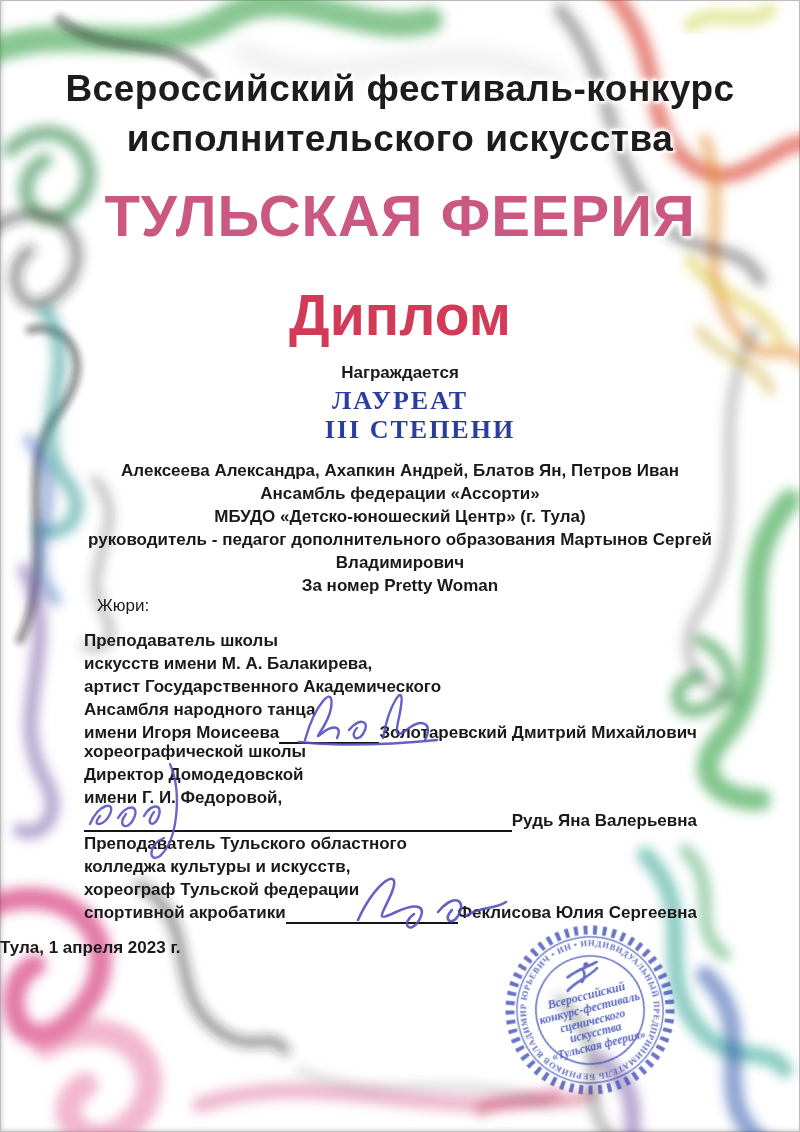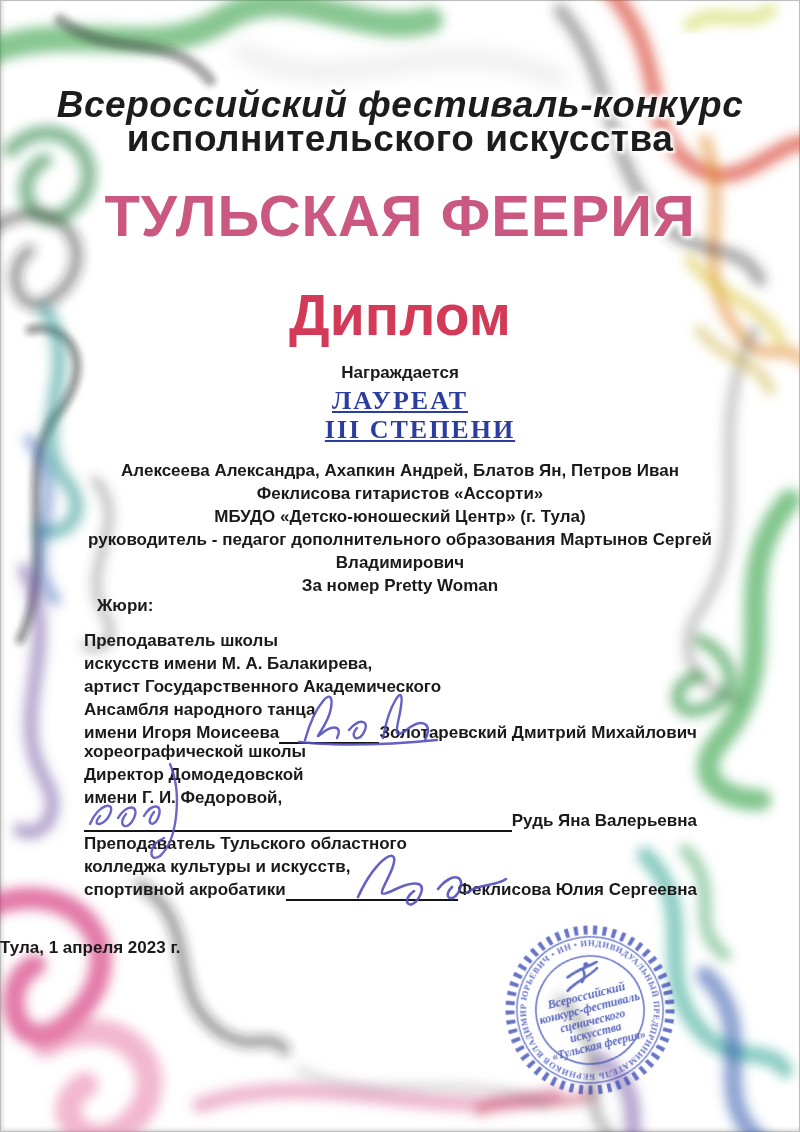--- a/index.html
+++ b/index.html
@@ -7,36 +7,36 @@
     position:relative;width:800px;height:1132px;margin:0 auto;background:#ffffff;
     overflow:hidden;font-family:"Liberation Sans",sans-serif;color:#1a1a1a;
     box-shadow:inset 0 0 0 1px #bdbdbd, inset 2px -2px 5px rgba(0,0,0,.18);
   }
   .smoke{position:absolute;inset:0;z-index:0;}
   .layer{position:absolute;left:0;top:0;width:100%;z-index:2;}
 
   .hdr{position:absolute;width:100%;text-align:center;font-weight:bold;color:#1c1c1c;
        font-size:37px;letter-spacing:.5px;
        text-shadow:0 0 4px #fff,0 0 8px #fff,0 0 12px #fff,2px 2px 3px #fff,-2px -2px 3px #fff;}
-  .hdr1{top:84px;font-style:italic;} .hdr2{top:118px;text-align:center;}
+  .hdr1{top:68px;} .hdr2{top:118px;text-align:center;}
   .festival{position:absolute;top:182px;width:100%;text-align:center;font-weight:bold;
        font-size:58px;letter-spacing:1px;
        text-shadow:0 0 5px #fff,0 0 10px #fff,2px 2px 4px #fff,-2px -2px 4px #fff;}
   .doctitle{position:absolute;top:282px;width:100%;text-align:center;font-weight:bold;font-size:57px;
        text-shadow:0 0 5px #fff,0 0 10px #fff;}
   .awarded{position:absolute;top:363px;width:100%;text-align:center;font-weight:bold;font-size:17px;}
   .award-line{position:absolute;width:100%;text-align:center;font-weight:bold;
-       font-family:"Liberation Serif",serif;font-size:26px;letter-spacing:2px;text-decoration:underline;}
+       font-family:"Liberation Serif",serif;font-size:26px;letter-spacing:2px;}
   .award1{top:386px;} .award2{top:415px;padding-left:20px;}
 
   .recipient{position:absolute;top:459px;left:80px;width:640px;text-align:center;
        font-weight:bold;font-size:17px;line-height:23px;}
   .recipient p{margin:0;}
 
-  .jury-label{position:absolute;top:596px;left:97px;font-weight:bold;font-size:17px;}
+  .jury-label{position:absolute;top:596px;left:97px;font-weight:normal;font-size:17px;}
   .jury{position:absolute;left:84px;width:615px;font-weight:bold;font-size:17px;line-height:23px;}
   .jury p{margin:0;white-space:nowrap;}
   .j1{top:629px;} .j2{top:740px;} .j3{top:832px;}
   .sign-row{display:flex;align-items:flex-end;width:613px;}
   .sign-row .lbl,.sign-row .nm{white-space:nowrap;}
   .uline{flex:1 1 auto;border-bottom:2px solid #141414;height:2px;position:relative;min-width:60px;}
   .sig{position:absolute;overflow:visible;z-index:3;}
 
   .dateline{position:absolute;top:938px;width:100%;font-weight:bold;font-size:17px;}
 
@@ -113,21 +113,21 @@
     <div class="hdr hdr1">Всероссийский фестиваль-конкурс</div>
     <div class="hdr hdr2">исполнительского искусства</div>
     <div class="festival" style="color:#ca5880;">ТУЛЬСКАЯ ФЕЕРИЯ</div>
     <div class="doctitle" style="color:#d23a58;">Диплом</div>
     <div class="awarded">Награждается</div>
     <div class="award-line award1" style="color:#2c3da0;">ЛАУРЕАТ</div>
     <div class="award-line award2" style="color:#2c3da0;">III СТЕПЕНИ</div>
 
     <div class="recipient">
       <p>Алексеева Александра, Ахапкин Андрей, Блатов Ян, Петров Иван</p>
-      <p>Феклисова гитаристов «Ассорти»</p>
+      <p>Ансамбль федерации «Ассорти»</p>
       <p>МБУДО «Детско-юношеский Центр» (г. Тула)</p>
       <p>руководитель - педагог дополнительного образования Мартынов Сергей Владимирович</p>
       <p>За номер Pretty Woman</p>
     </div>
 
     <div class="jury-label">Жюри:</div>
 
     <div class="jury j1">
       <p>Преподаватель школы</p>
       <p>искусств имени М. А. Балакирева,</p>
@@ -164,20 +164,21 @@
             </g>
           </svg>
         </span>
         <span class="nm">Рудь Яна Валерьевна</span>
       </div>
     </div>
 
     <div class="jury j3">
       <p>Преподаватель Тульского областного</p>
       <p>колледжа культуры и искусств,</p>
+      <p>хореограф Тульской федерации</p>
       <div class="sign-row">
         <span class="lbl">спортивной акробатики</span>
         <span class="uline">
           <svg class="sig" style="left:60px;bottom:-6px;" width="170" height="70" viewBox="0 0 170 70">
             <g fill="none" stroke="#544fbe" stroke-width="2.6" stroke-linecap="round" opacity="0.9">
               <path d="M12,62 C30,22 56,8 46,34 C38,54 26,66 50,54 C72,44 82,48 72,64 C64,76 54,66 68,56"></path>
               <path d="M92,54 C106,36 122,40 112,58 C106,68 96,62 106,52"></path>
               <path d="M120,58 C134,48 148,52 160,44"></path>
             </g>
           </svg>

